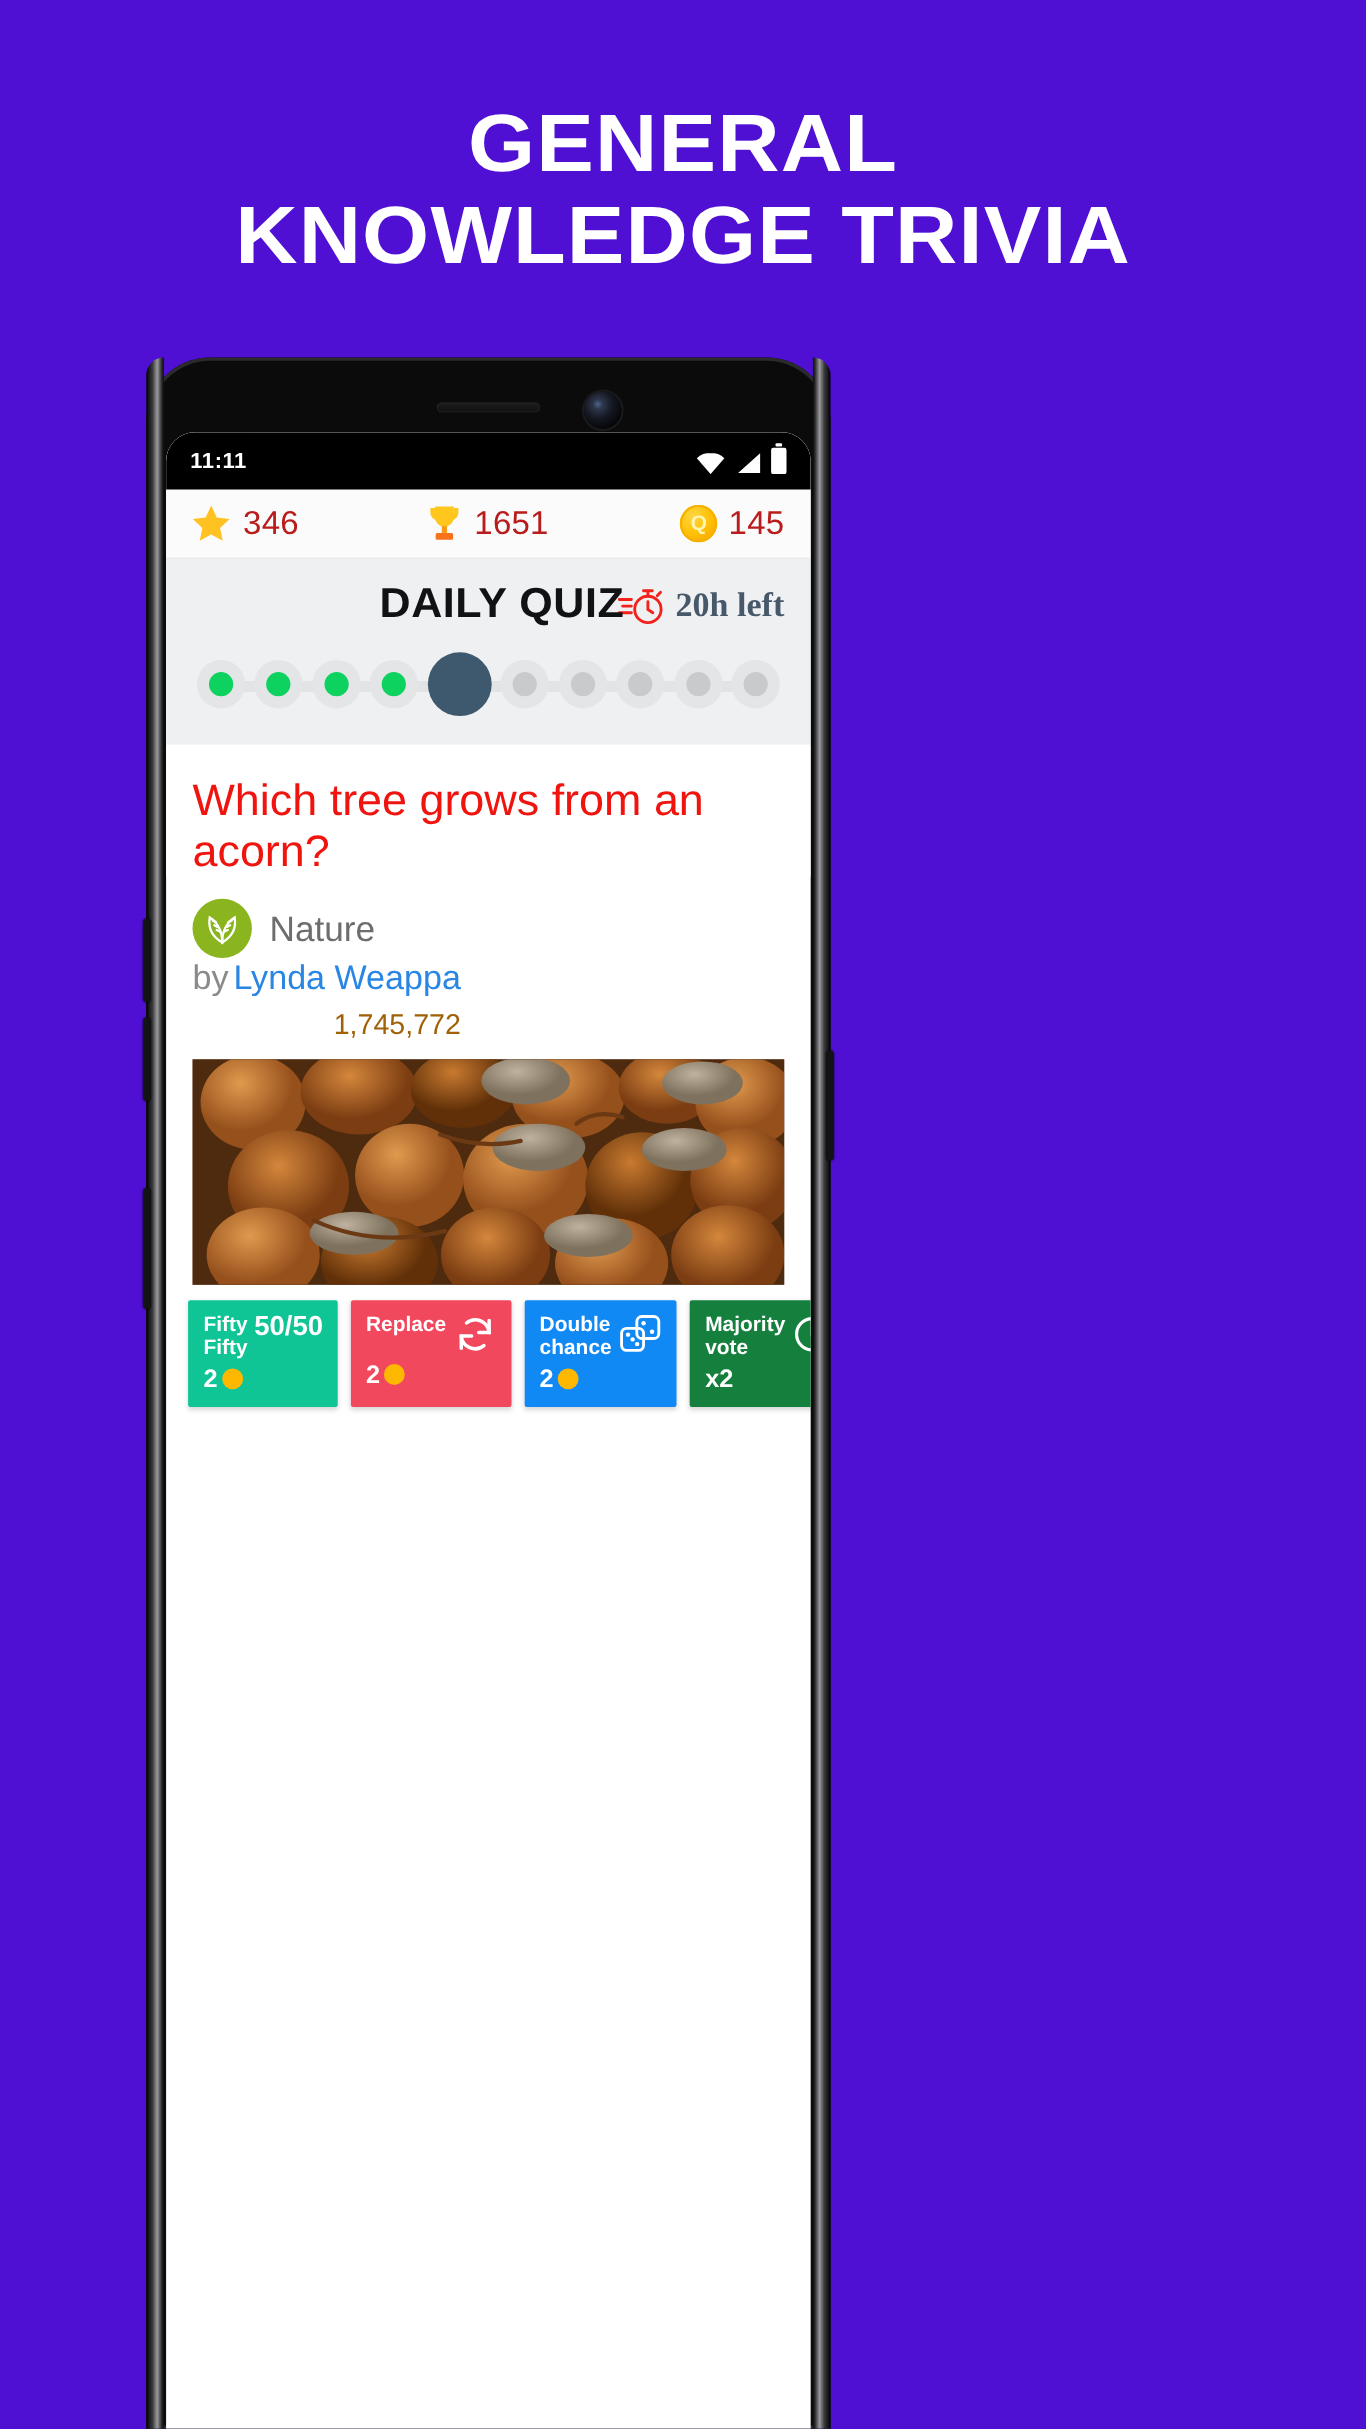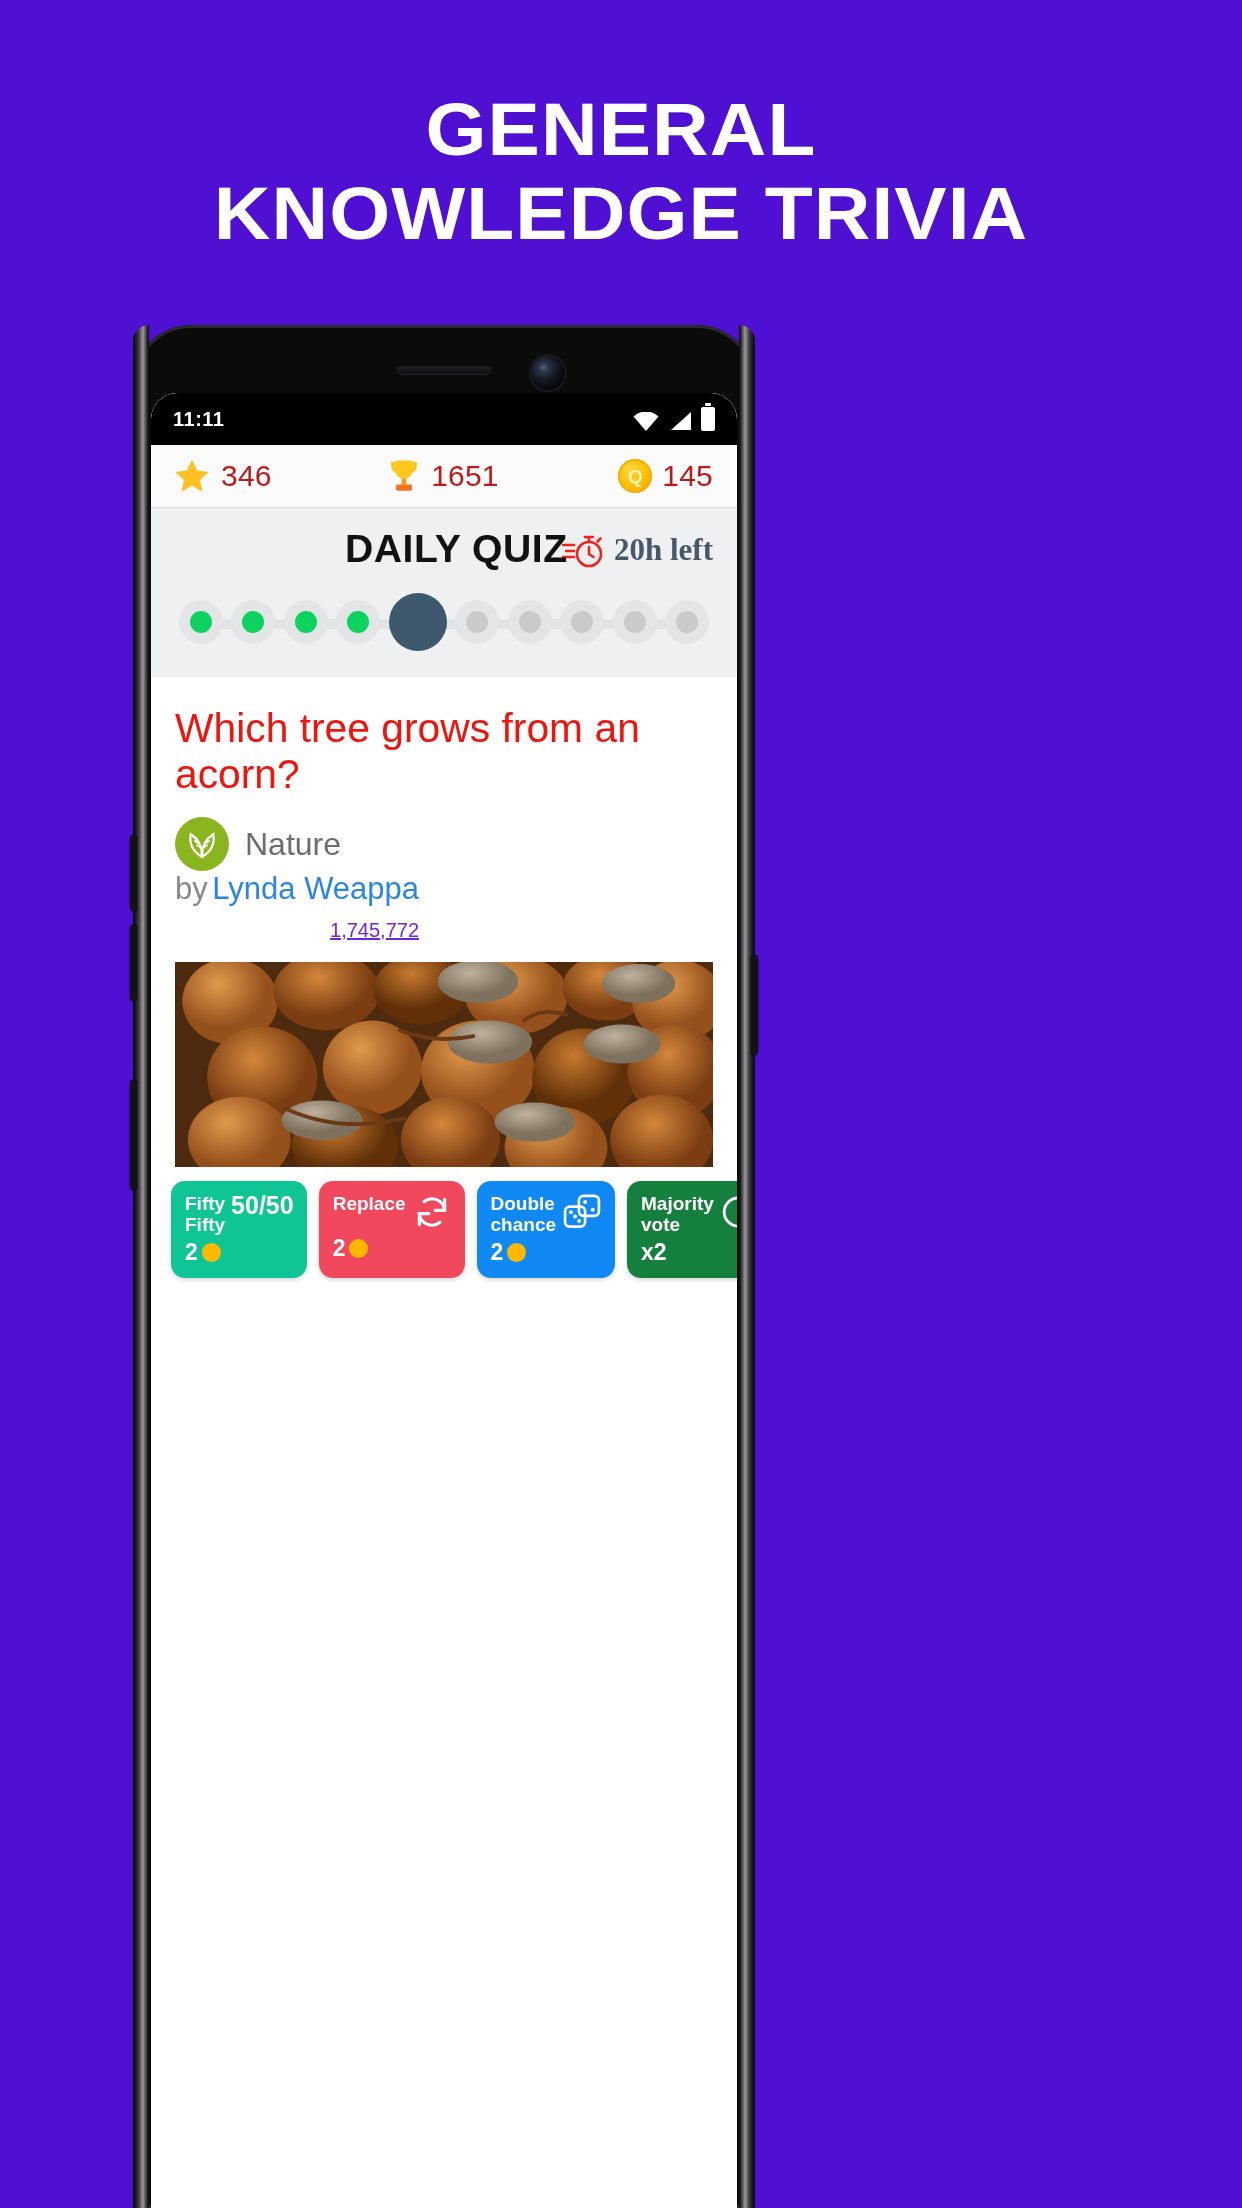--- a/index.html
+++ b/index.html
@@ -148,21 +148,21 @@
   .by{
     font-family:"Liberation Sans Narrow","Liberation Sans",sans-serif;
     font-size:31px;color:#8a8a8a;
   }
   .author{
     font-family:"Liberation Sans Narrow","Liberation Sans",sans-serif;
     font-size:31px;color:#2a86e4;
   }
   .plays{
     font-family:"Liberation Sans Narrow","Liberation Sans",sans-serif;
-    font-size:20px;color:#6d28d9;display:block;text-decoration:underline;
+    font-size:26px;color:#a16207;display:block;
   }
 
   
   .photo{margin:0 24px;height:205px;position:relative;overflow:hidden;background:#5a2d10;}
   .photo svg{display:block;width:100%;height:100%;}
 
   
   .answers{padding:18px 24px 0 24px;}
   .answer{
     height:60px;background:#8b9aa6;display:flex;align-items:center;
@@ -170,21 +170,21 @@
   }
   .answer:before{content:"";position:absolute;left:0;top:0;bottom:0;width:9px;background:#f23b3b;}
   .answer span{
     padding-left:50px;color:#ffffff;font-size:33px;
     font-family:"Liberation Sans Narrow","Liberation Sans",sans-serif;
   }
 
   
   .powerups{display:flex;gap:12px;padding:14px 20px 16px 20px;}
   .pu{
-    flex:1;border-radius:14px;padding:12px 13px 12px 14px;box-sizing:border-box;
+    flex:1;border-radius:2px;padding:12px 13px 12px 14px;box-sizing:border-box;
     color:#fff;position:relative;min-height:72px;
     box-shadow:0 2px 5px rgba(0,0,0,0.16);
   }
   .pu-top{display:flex;align-items:flex-start;justify-content:space-between;gap:6px;}
   .pu-label{
     font-size:19px;font-weight:bold;line-height:21px;
     font-family:"Liberation Sans",sans-serif;
   }
   .pu-big{font-size:25px;font-weight:bold;line-height:24px;white-space:nowrap;}
   .pu-cost{display:flex;align-items:center;gap:4px;margin-top:4px;font-size:23px;font-weight:bold;}

